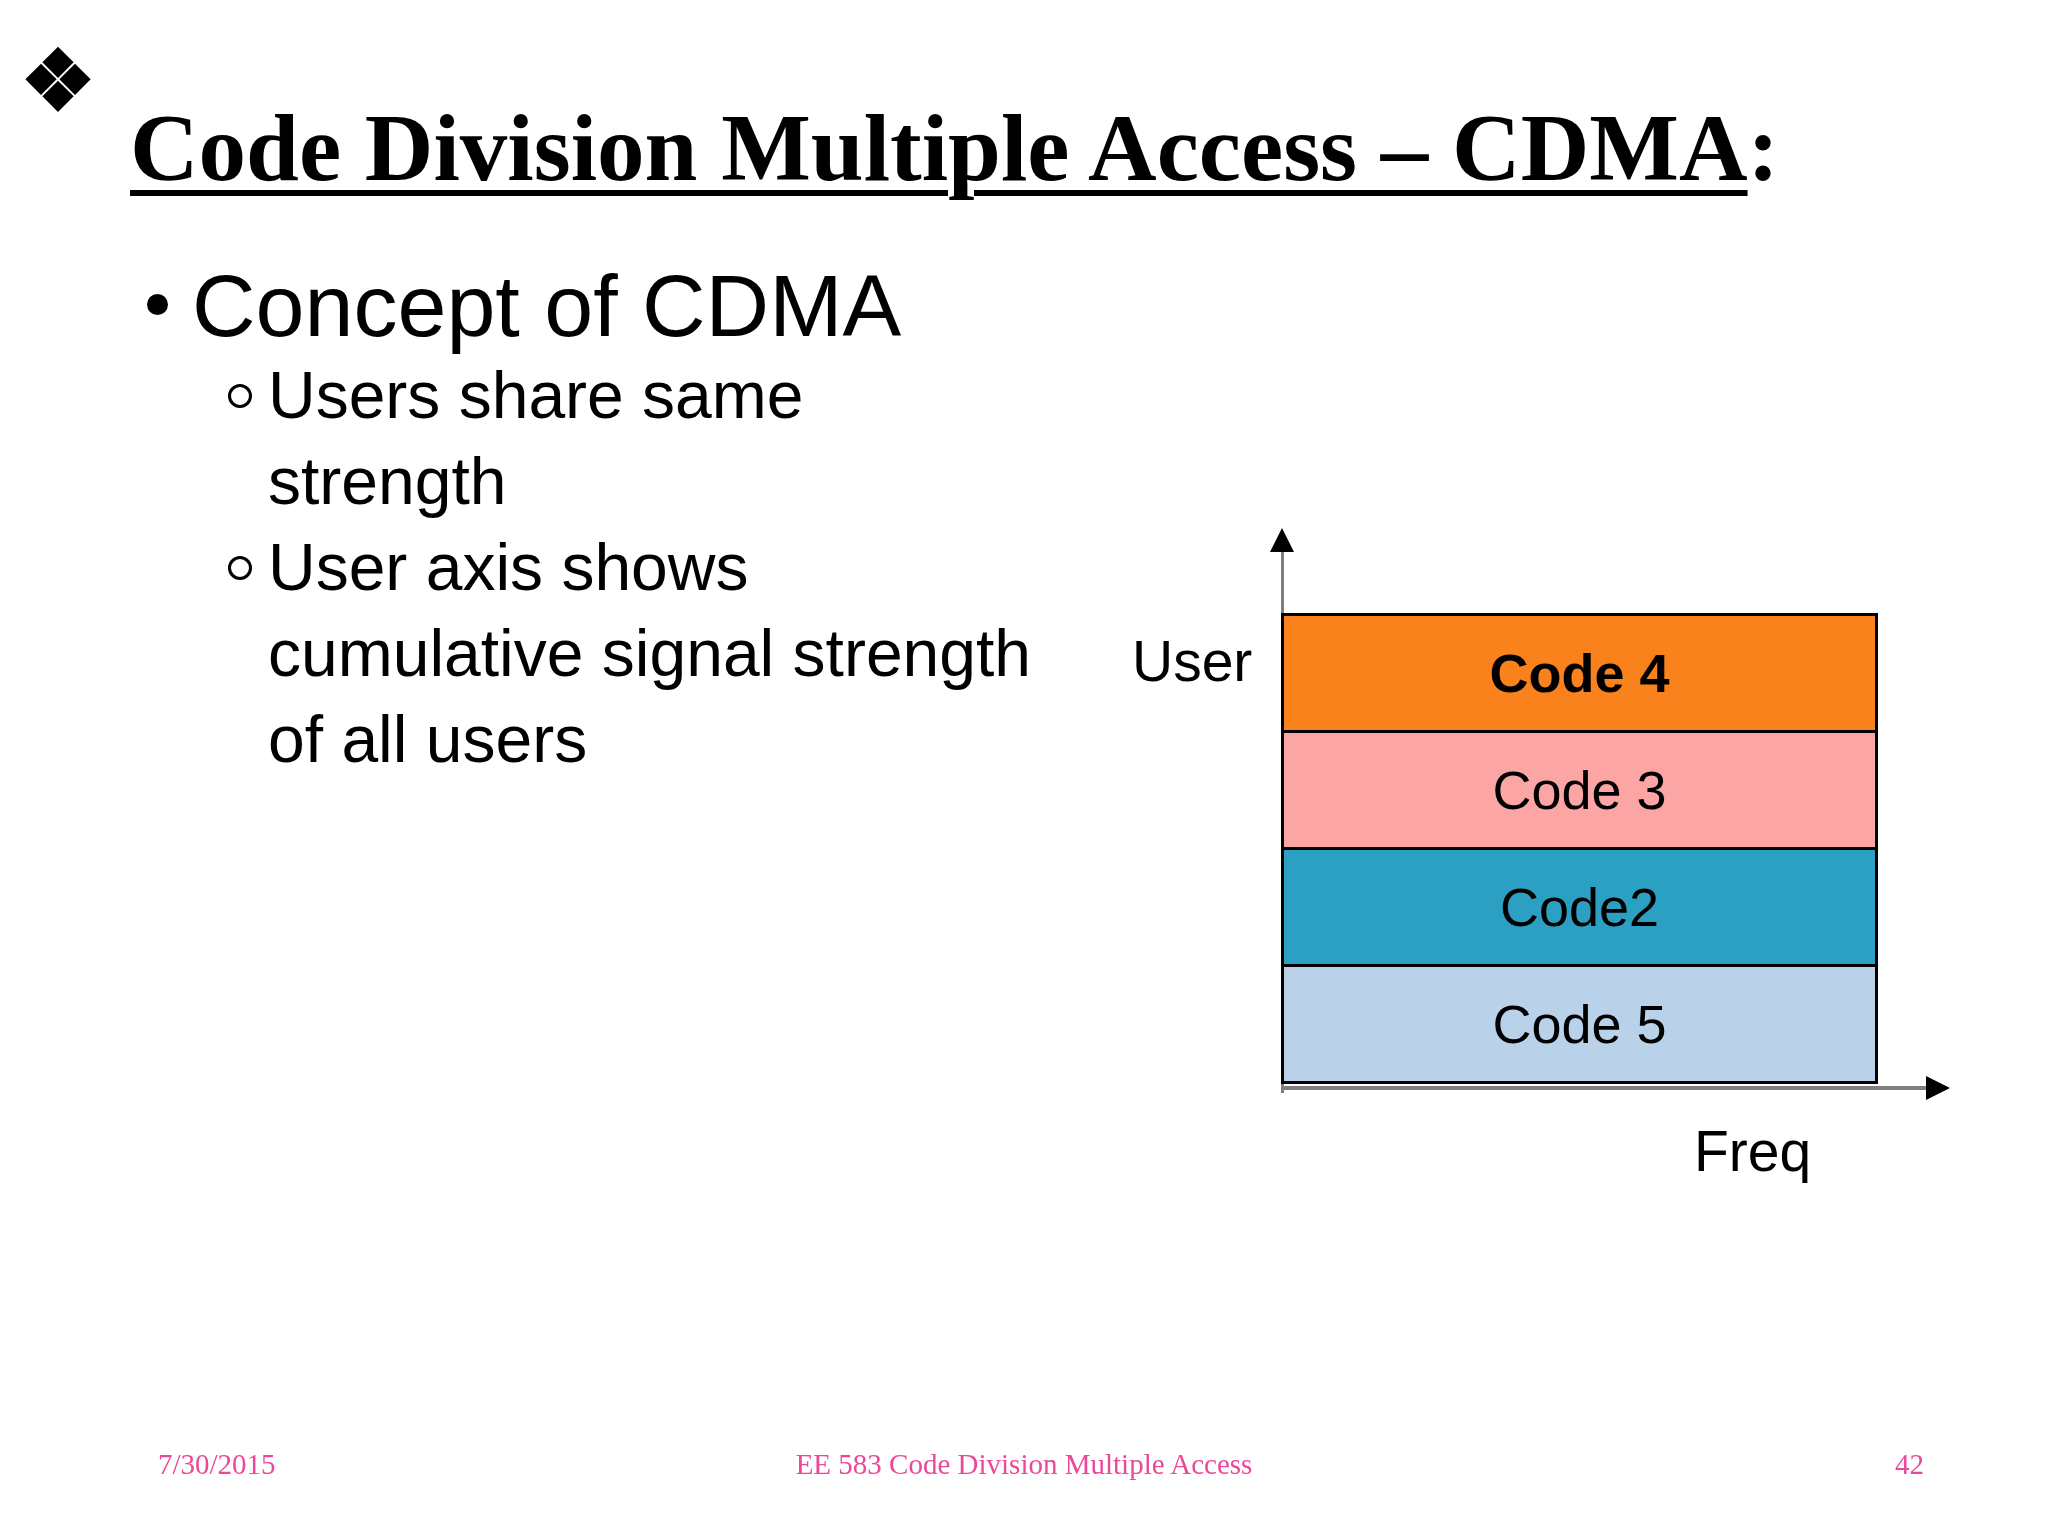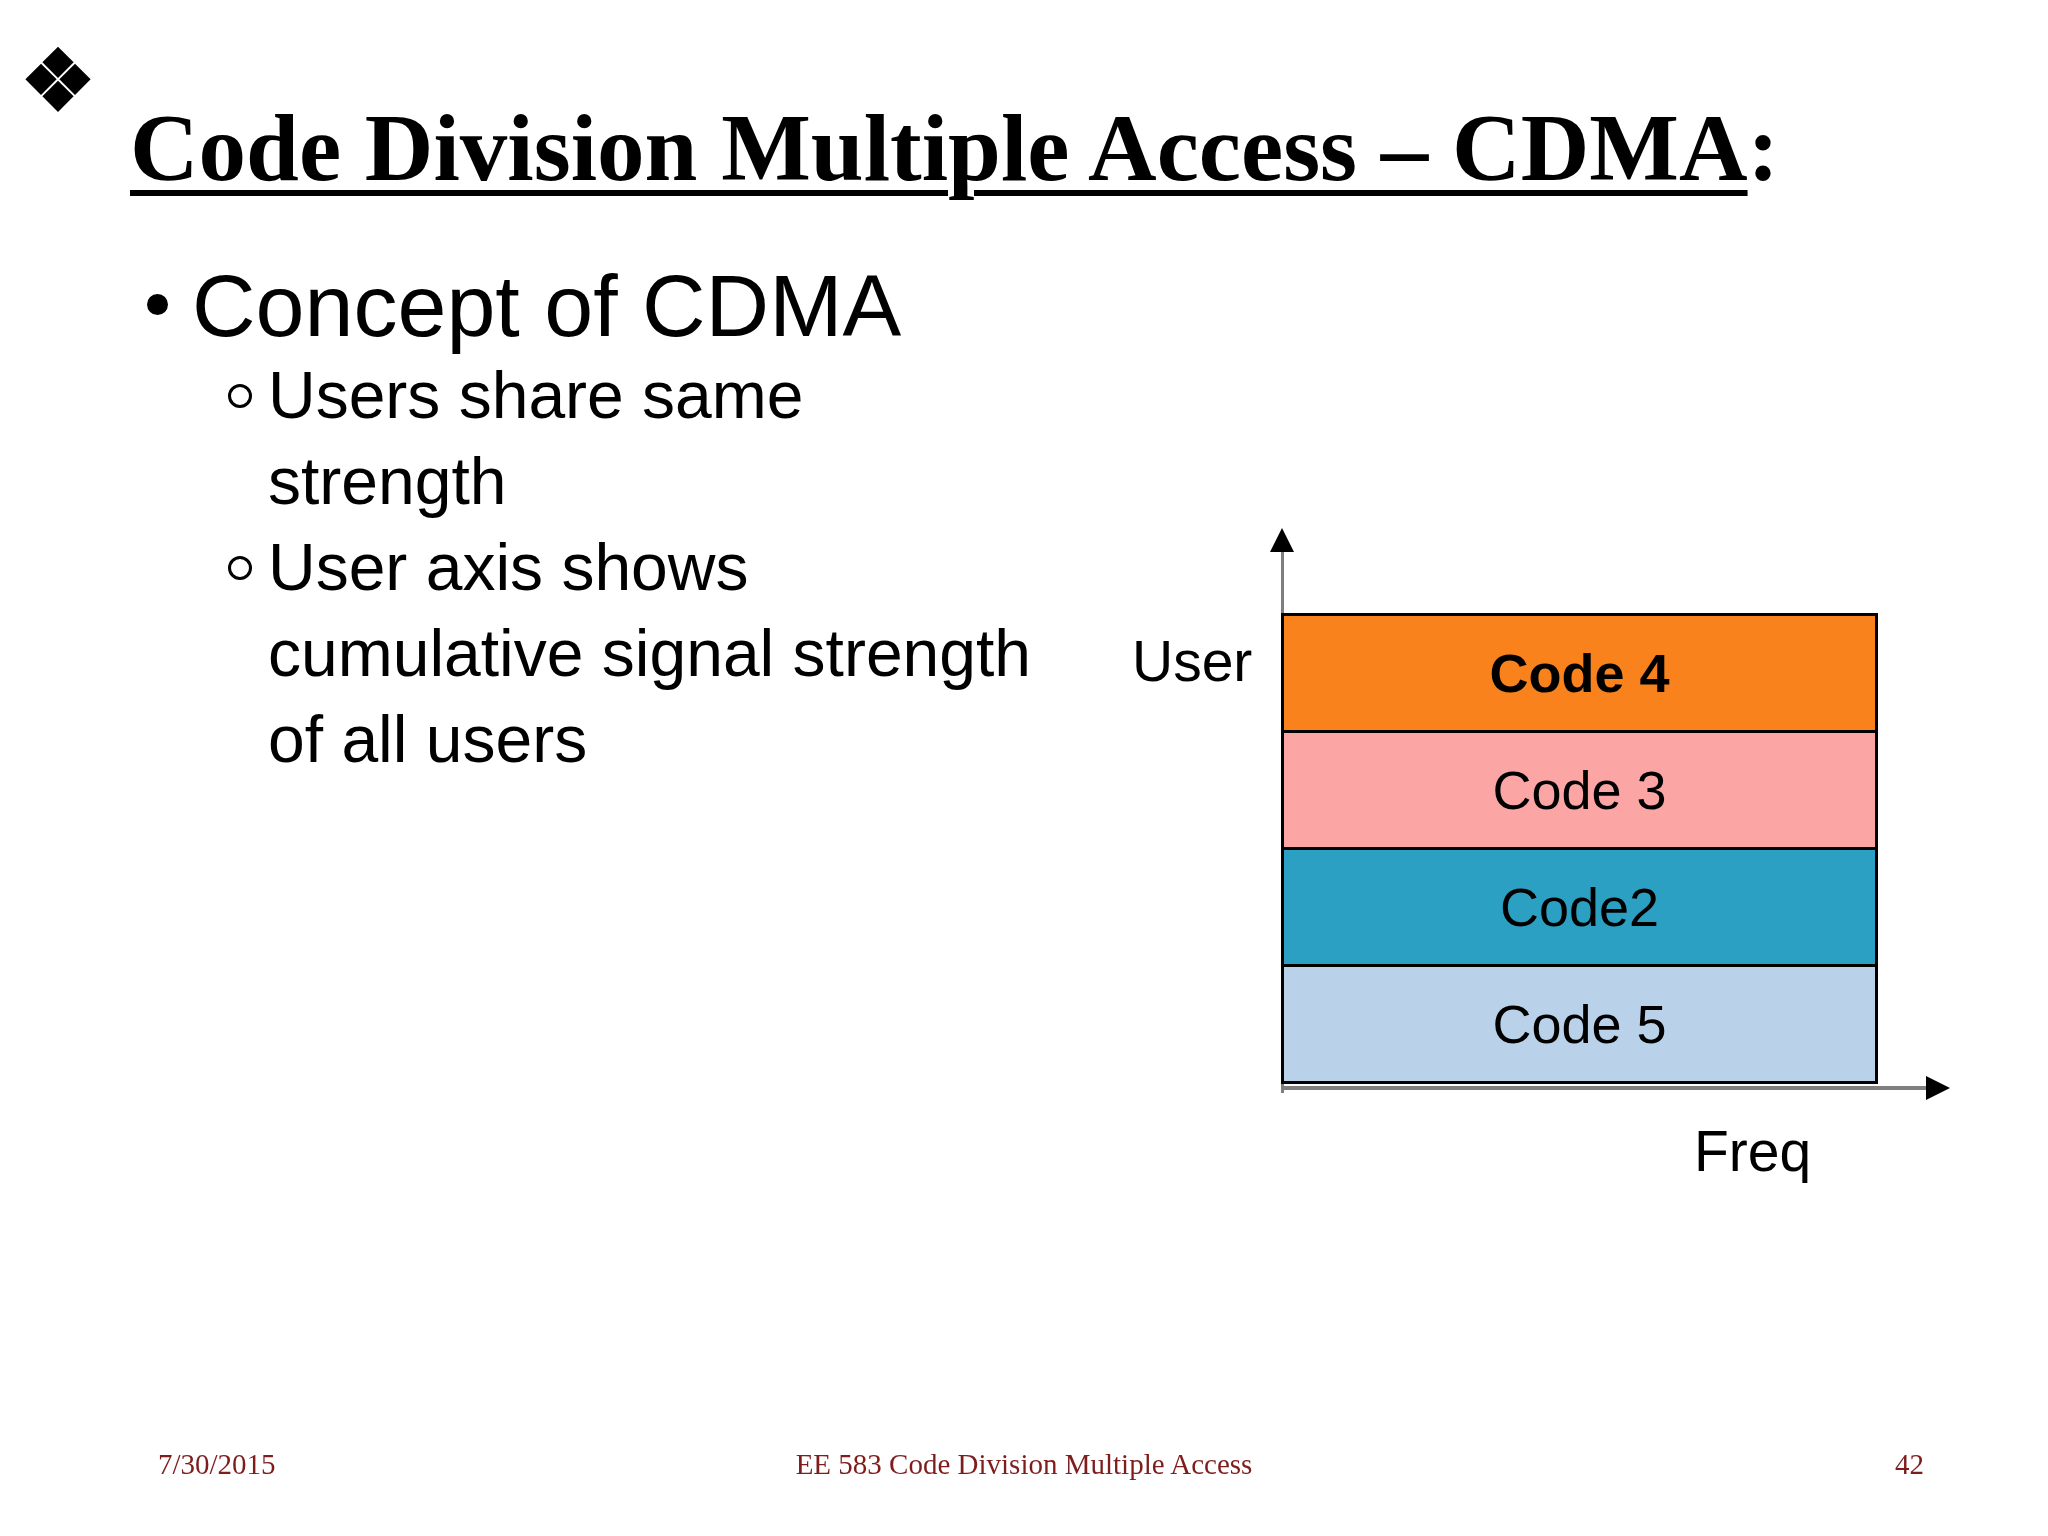--- a/index.html
+++ b/index.html
@@ -143,21 +143,21 @@
 
   
   .footer {
     position: absolute;
     top: 1448px;
     left: 0;
     width: 1632px;
     height: 40px;
     font-family: "Liberation Serif", serif;
     font-size: 29px;
-    color: #7f1d1d;
+    color: #ec4899;
   }
   .footer-date   { position: absolute; left: 158px; top: 0; }
   .footer-center { position: absolute; left: 0; width: 2048px; text-align: center; top: 0; }
   .footer-page   { position: absolute; left: 1858px; width: 66px; text-align: right; top: 0; }
 </style>
 </head>
 <body>
 
 <div class="slide">
 

